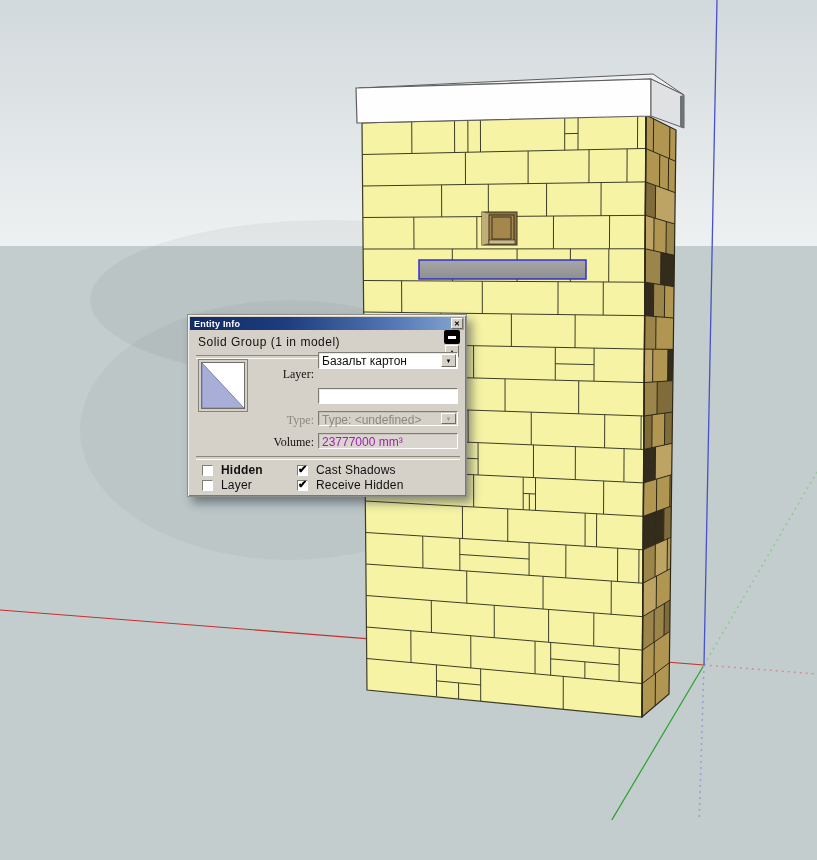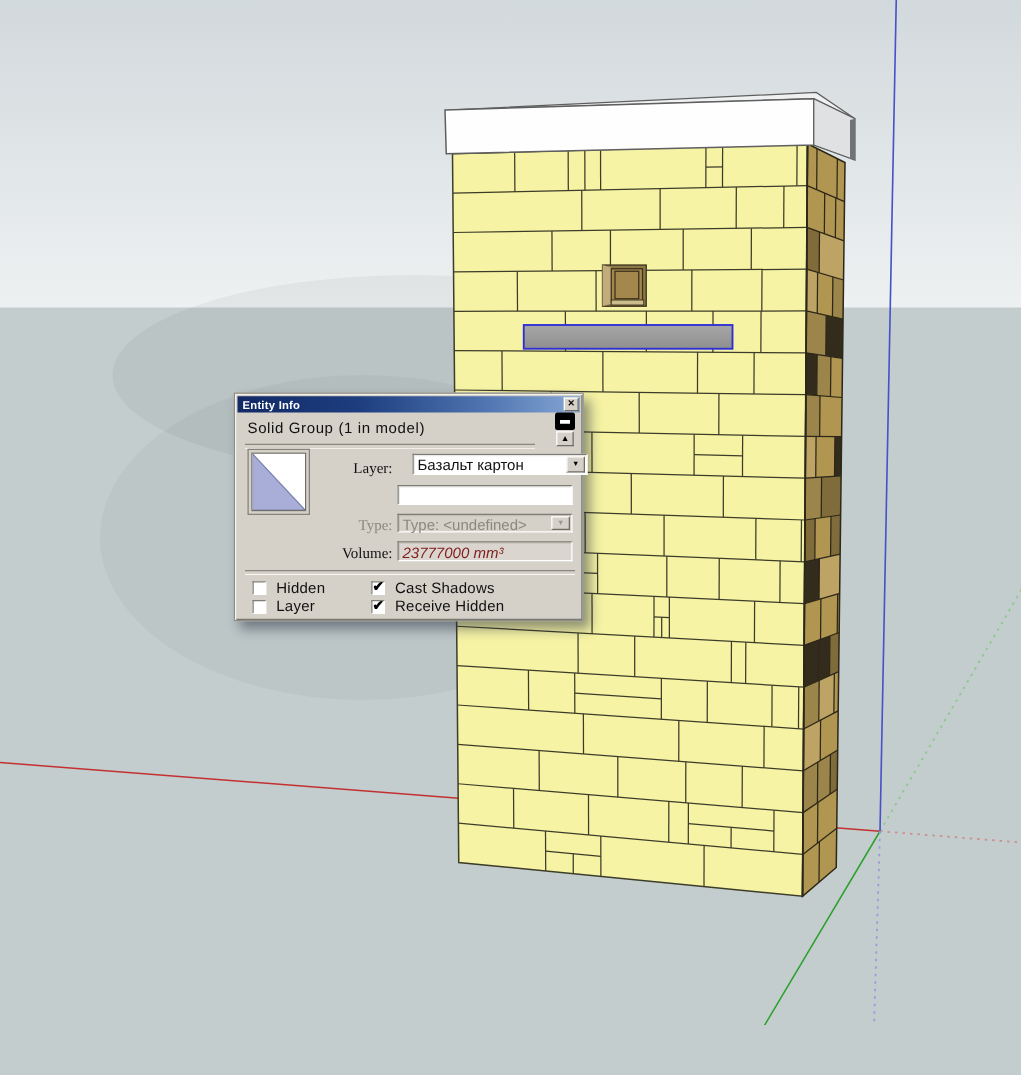--- a/index.html
+++ b/index.html
@@ -42,21 +42,21 @@
     background:#fff;border:1px solid;border-color:#7e7c74 #fff #fff #7e7c74;
     box-shadow:inset 1px 1px 0 #55534c22;}
   .combo-text{position:absolute;left:3px;top:1px;right:17px;overflow:hidden;white-space:nowrap;}
   .combo-arrow{position:absolute;right:1px;top:1px;bottom:1px;width:15px;background:#d5d1c9;
     border:1px solid;border-color:#fff #6f6d66 #6f6d66 #fff;font-size:6px;color:#000;
     display:flex;align-items:center;justify-content:center;box-sizing:border-box;}
   .disabled-field{background:#d5d1c9;color:#8b897f;}
   .disabled-field .combo-arrow{color:#9a988e;}
   .nameinput{position:absolute;left:0;top:0;width:100%;height:100%;border:0;margin:0;
     padding:0 3px;font:12px "Liberation Sans",sans-serif;background:transparent;outline:none;}
-  .volume-field{background:#dad6cf;color:#7f1d1d;font-style:italic;}
+  .volume-field{background:#dad6cf;color:#a21caf;}
   .field-text{display:block;padding:1px 3px;white-space:nowrap;}
   .cb{position:absolute;display:flex;align-items:center;}
   .cbbox{width:11px;height:11px;box-sizing:border-box;background:#fff;
     border:1px solid;border-color:#7e7c74 #fff #fff #7e7c74;position:relative;}
   .mark{position:absolute;left:0px;top:-3px;font-size:11px;font-weight:bold;color:#000;}
   .cblabel{margin-left:8px;white-space:nowrap;letter-spacing:.2px;}
 </style>
 </head>
 <body>
 
@@ -335,21 +335,21 @@
 
     <div class="thumb">
       <div class="thumb-inner">
         <svg width="42" height="45">
           <polygon id="thumbTri" points="0,0 42,45 0,45" stroke-width="1" fill="#a8aed8" stroke="#7d83ad"></polygon>
         </svg>
       </div>
     </div>
 
     <div class="row-label" style="top:52px;">Layer:</div>
-    <div class="field" style="top:48px;height:17px;margin-left:12px;">
+    <div class="field" style="top:37px;height:17px;">
       <span class="combo-text">Базальт картон</span>
       <span class="combo-arrow">
           <span>▼</span>
         </span>
     </div>
 
     <div class="row-label" style="top:76px;margin-left:42px;">Name:</div>
     <div class="field" style="top:73px;height:16px;">
       <input class="nameinput" type="text" value="" style="">
     </div>
@@ -362,21 +362,21 @@
         </span>
     </div>
 
     <div class="row-label" style="top:120px;">Volume:</div>
     <div class="field volume-field" style="top:118px;height:16px;">
       <span class="field-text">23777000 mm³</span>
     </div>
 
     <div class="sep sep2"></div>
 
-    <div class="cb" style="left:14px;top:148px;">
+    <div class="cb" style="left:14px;top:148px;font-weight:bold;">
       <span class="cbbox">
           <span class="mark"></span>
         </span>
       <span class="cblabel">Hidden</span>
     </div>
     <div class="cb" style="left:14px;top:163px;">
       <span class="cbbox">
           <span class="mark"></span>
         </span>
       <span class="cblabel">Layer</span>

